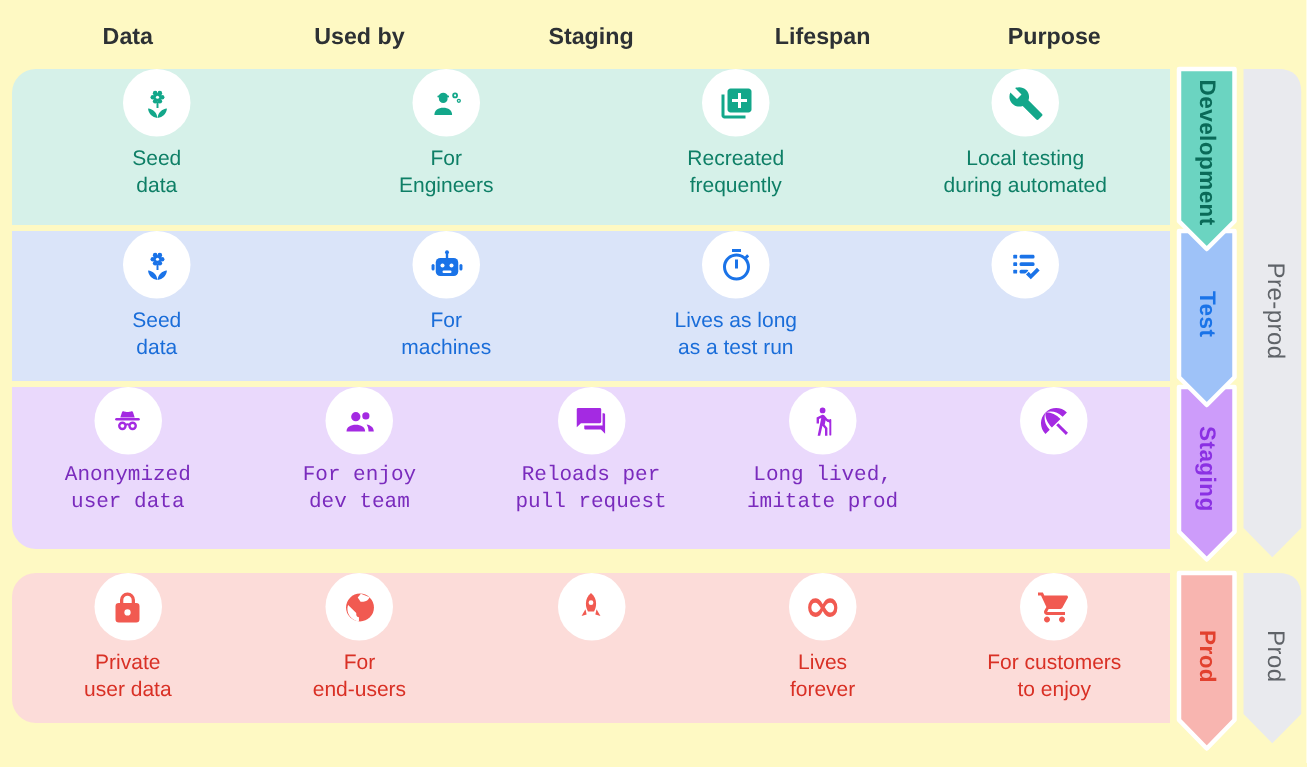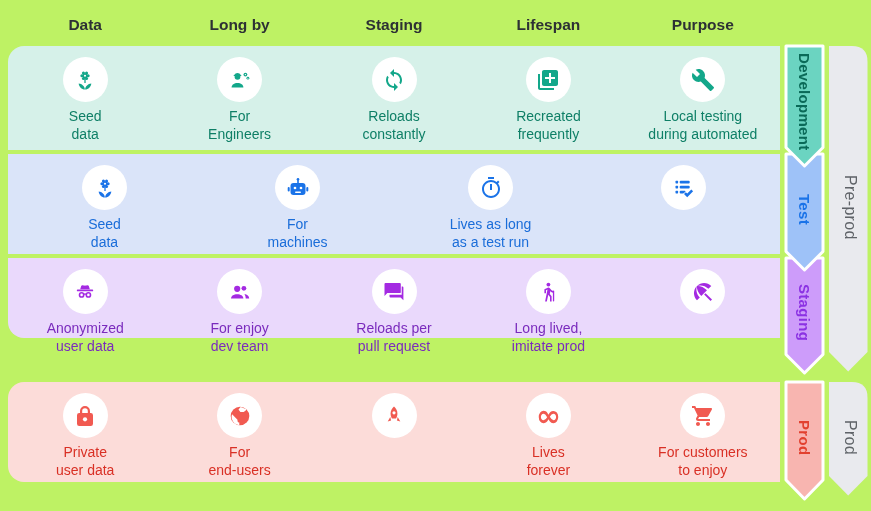--- a/index.html
+++ b/index.html
@@ -1,27 +1,27 @@
 <!DOCTYPE html>
 <html><head>
 <meta charset="utf-8">
 <style>
   html,body{margin:0;padding:0;background:#fff;}
-  #stage{position:relative;width:871px;height:511px;background:#bef264;overflow:hidden;
+  #stage{position:relative;width:871px;height:511px;background:#fef9c3;overflow:hidden;
          font-family:"Liberation Sans",sans-serif;}
   
   .col-headers{position:absolute;left:8px;top:16px;width:772px;display:flex;}
   .col-header{flex:1;text-align:center;font-size:15.5px;font-weight:bold;color:#2d3134;}
   
   .env-row{position:absolute;left:8px;width:772px;background:var(--bg);display:flex;}
   .env-row.r0{top:46px;height:104px;border-radius:16px 0 0 0;}
   .env-row.r1{top:154px;height:100px;}
-  .env-row.r2{top:258px;height:80px;border-radius:0 0 0 16px;}
+  .env-row.r2{top:258px;height:108px;border-radius:0 0 0 16px;font-family:Liberation Mono, monospace;}
   .env-row.r3{top:382px;height:100px;border-radius:16px 0 0 16px;}
-  .cell{flex:1;display:flex;flex-direction:column;align-items:center;padding-top:11px;}
+  .cell{flex:1;display:flex;flex-direction:column;align-items:center;}
   .icon-circle{width:45px;height:45px;border-radius:50%;background:#fff;display:flex;
                align-items:center;justify-content:center;color:var(--icon);flex:none;}
   .icon-circle svg{display:block;}
   .glyph{font-size:30px;font-weight:bold;line-height:1;font-family:"DejaVu Sans",sans-serif;}
   .cell-label{margin-top:5px;font-size:14px;line-height:1.32;text-align:center;
               color:var(--text);white-space:pre-line;}
   
   #arrow-svg{position:absolute;left:783px;top:0;}
   .env-arrow-label{position:absolute;left:786px;width:37px;display:flex;align-items:center;
                    justify-content:center;writing-mode:vertical-rl;font-size:15px;font-weight:bold;
@@ -29,21 +29,21 @@
   .phase-label{position:absolute;left:831px;width:37px;display:flex;align-items:center;
                justify-content:center;writing-mode:vertical-rl;font-size:16px;letter-spacing:.3px;}
 </style>
 </head>
 <body>
 
 <div id="stage">
 
   <div class="col-headers">
     <div class="col-header">Data</div>
-    <div class="col-header">Long by</div>
+    <div class="col-header">Used by</div>
     <div class="col-header">Staging</div>
     <div class="col-header">Lifespan</div>
     <div class="col-header">Purpose</div>
   </div>
 
   <div class="env-row r0" style="--bg: #d6f1e9; --icon: #13a78a; --text: #0e7f66; --arrow-text: #0a6a58;">
     <div class="cell">
       <div class="icon-circle">
         <svg width="24" height="24" viewBox="0 0 24 24" fill="currentColor">
             <circle cx="15.1" cy="7.8" r="1.55"></circle>
@@ -74,29 +74,20 @@
             <circle cx="19.9" cy="10.2" r="1.4"></circle>
             <circle cx="19.9" cy="10.2" r=".55" fill="#fff"></circle>
           </svg>
       </div>
       <div class="cell-label">For
 Engineers</div>
     </div>
     <div class="cell">
       <div class="icon-circle">
         <svg width="24" height="24" viewBox="0 0 24 24" fill="currentColor">
-            <path d="M12 4V1L8 5l4 4V6c3.31 0 6 2.69 6 6 0 1.01-.25 1.97-.7 2.8l1.46 1.46C19.54 15.03 20 13.57 20 12c0-4.42-3.58-8-8-8zm0 14c-3.31 0-6-2.69-6-6 0-1.01.25-1.97.7-2.8L5.24 7.74C4.46 8.97 4 10.43 4 12c0 4.42 3.58 8 8 8v3l4-4-4-4v3z"></path>
-          </svg>
-      </div>
-      <div class="cell-label">Reloads
-constantly</div>
-    </div>
-    <div class="cell">
-      <div class="icon-circle">
-        <svg width="24" height="24" viewBox="0 0 24 24" fill="currentColor">
             <path d="M20 2H8c-1.1 0-2 .9-2 2v12c0 1.1.9 2 2 2h12c1.1 0 2-.9 2-2V4c0-1.1-.9-2-2-2zm-1 9h-4v4h-2v-4H9V9h4V5h2v4h4v2zM4 6H2v14c0 1.1.9 2 2 2h14v-2H4V6z"></path>
           </svg>
       </div>
       <div class="cell-label">Recreated
 frequently</div>
     </div>
     <div class="cell">
       <div class="icon-circle">
         <svg width="24" height="24" viewBox="0 0 24 24" fill="currentColor">
             <path d="M22.7 19l-9.1-9.1c.9-2.3.4-5-1.5-6.9-2-2-5-2.4-7.4-1.3L9 6 6 9 1.6 4.7C.4 7.1.9 10.1 2.9 12.1c1.9 1.9 4.6 2.4 6.9 1.5l9.1 9.1c.4.4 1 .4 1.4 0l2.3-2.3c.5-.4.5-1.1.1-1.4z"></path>

